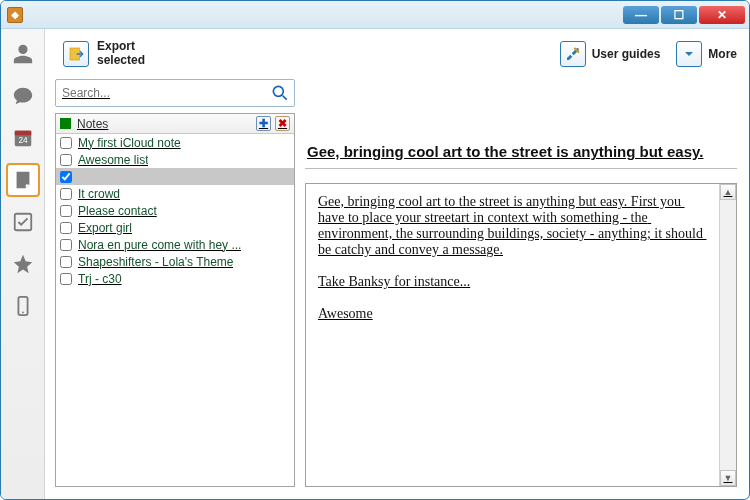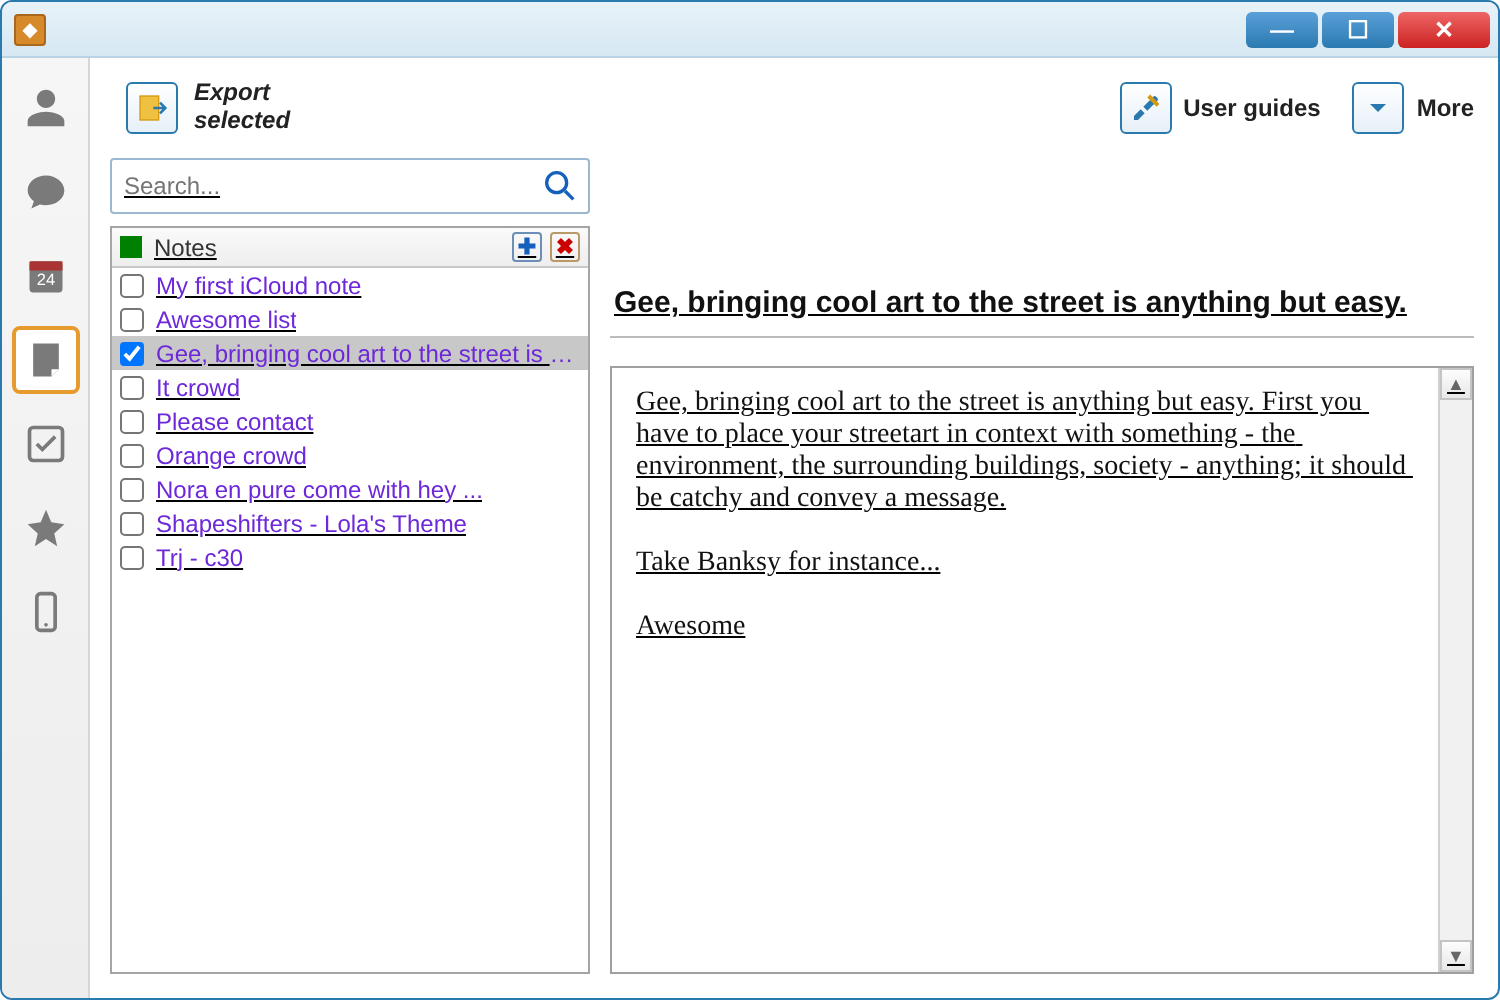--- a/index.html
+++ b/index.html
@@ -13,21 +13,21 @@
   .winbtn.min { background: linear-gradient(#5aa0d8,#2a7ab0); }
   .winbtn.max { background: linear-gradient(#5aa0d8,#2a7ab0); }
   .winbtn.close { background: linear-gradient(#e66,#c22); width: 46px; }
   .body { flex: 1; display: flex; min-height: 0; }
   .sidebar { width: 44px; background: linear-gradient(#f6f6f6,#ededed); border-right: 1px solid #d6d6d6; display: flex; flex-direction: column; align-items: center; padding-top: 8px; gap: 8px; }
   .sidebar .navitem { width: 34px; height: 34px; display: flex; align-items: center; justify-content: center; color: #7a7a7a; border-radius: 4px; cursor: pointer; }
   .sidebar .navitem svg { width: 22px; height: 22px; fill: #7a7a7a; }
   .sidebar .navitem.active { border: 2px solid #e79a2d; background: #fff; }
   .main { flex: 1; display: flex; flex-direction: column; min-height: 0; }
   .topbar { height: 50px; display: flex; align-items: center; padding: 0 12px 0 10px; }
-  .export-btn { display: flex; align-items: center; gap: 8px; padding: 4px 8px; cursor: pointer; font-style: italic; }
+  .export-btn { display: flex; align-items: center; gap: 8px; padding: 4px 8px; cursor: pointer; }
   .icon-box { width: 26px; height: 26px; border: 1px solid #2a7ab0; border-radius: 3px; background: linear-gradient(#fff,#e6f0f8); display: flex; align-items: center; justify-content: center; }
   .icon-box svg { width: 16px; height: 16px; }
   .export-btn .lbl { font-weight: bold; line-height: 1.15; color: #222; }
   .right-tools { margin-left: auto; display: flex; align-items: center; gap: 16px; }
   .columns { flex: 1; display: flex; min-height: 0; padding: 0 12px 12px 10px; gap: 10px; text-decoration: underline; }
   .leftcol { width: 240px; display: flex; flex-direction: column; }
   .search { height: 28px; border: 1px solid #9cb8d1; border-radius: 2px; display: flex; align-items: center; padding: 0 4px 0 6px; background: #fff; margin-bottom: 6px; }
   .search input { border: none; outline: none; flex: 1; font-size: 12px; color: #555; }
   .search .mag { width: 20px; height: 20px; }
   .search .mag svg { width: 20px; height: 20px; }
@@ -35,21 +35,21 @@
   .list-header { height: 20px; background: linear-gradient(#fafafa,#eee); border-bottom: 1px solid #c8c8c8; display: flex; align-items: center; padding: 0 4px; }
   .list-header .sq { width: 11px; height: 11px; border: 1px solid #008000; background: #008000; margin-right: 6px; }
   .list-header .hlabel { color: #333; }
   .list-header .hactions { margin-left: auto; display: flex; gap: 4px; }
   .hactbtn { width: 15px; height: 15px; border: 1px solid #888; border-radius: 2px; display: flex; align-items: center; justify-content: center; font-size: 11px; font-weight: bold; cursor: pointer; }
   .hactbtn.add { color: #1560bd; border-color:#6b8fb7; }
   .hactbtn.del { color: #c00; border-color:#b96; }
   .list { flex: 1; overflow-y: auto; }
   .row { height: 17px; display: flex; align-items: center; padding: 0 4px; gap: 6px; cursor: pointer; }
   .row input[type=checkbox] { width: 12px; height: 12px; }
-  .row .txt { color: #6d28d9; white-space: nowrap; overflow: hidden; text-overflow: ellipsis; }
+  .row .txt { color: #14532d; white-space: nowrap; overflow: hidden; text-overflow: ellipsis; }
   .row.selected { background: #c8c8c8; }
   .rightcol { flex: 1; display: flex; flex-direction: column; min-height: 0; }
   .note-title { font-size: 15px; font-weight: bold; padding: 6px 2px 8px 2px; border-bottom: 1px solid #bcbcbc; color: #111; }
   .note-area { flex: 1; margin-top: 14px; border: 1px solid #a0a0a0; background: #fff; position: relative; display: flex; }
   .note-body { flex: 1; padding: 10px 12px; font-family: "Times New Roman", serif; font-size: 14px; color: #111; white-space: pre-wrap; overflow: hidden; }
   .scroll { width: 17px; background: #f1f1f1; border-left: 1px solid #d0d0d0; display: flex; flex-direction: column; }
   .scroll .arrow { height: 16px; background: linear-gradient(#fdfdfd,#e7e7e7); border: 1px solid #c4c4c4; margin: 0; display:flex; align-items:center; justify-content:center; font-size:9px; color:#666; }
   .scroll .track { flex: 1; }
   .user-guides, .more { display: flex; align-items: center; gap: 6px; font-weight: bold; color: #222; cursor: pointer; }
 </style>
@@ -168,33 +168,32 @@
                 <div class="row">
                   <input type="checkbox" style="">
                   <span class="txt">My first iCloud note</span>
                 </div>
                 <div class="row">
                   <input type="checkbox" style="">
                   <span class="txt">Awesome list</span>
                 </div>
                 <div class="row selected">
                   <input type="checkbox" checked="" style="">
-                  <span class="txt">Gee, bringing cool art to the street is a...</span>
                 </div>
                 <div class="row">
                   <input type="checkbox" style="">
                   <span class="txt">It crowd</span>
                 </div>
                 <div class="row">
                   <input type="checkbox" style="">
                   <span class="txt">Please contact</span>
                 </div>
                 <div class="row">
                   <input type="checkbox" style="">
-                  <span class="txt">Orange crowd</span>
+                  <span class="txt">Export girl</span>
                 </div>
                 <div class="row">
                   <input type="checkbox" style="">
                   <span class="txt">Nora en pure come with hey ...</span>
                 </div>
                 <div class="row">
                   <input type="checkbox" style="">
                   <span class="txt">Shapeshifters - Lola's Theme</span>
                 </div>
                 <div class="row">

